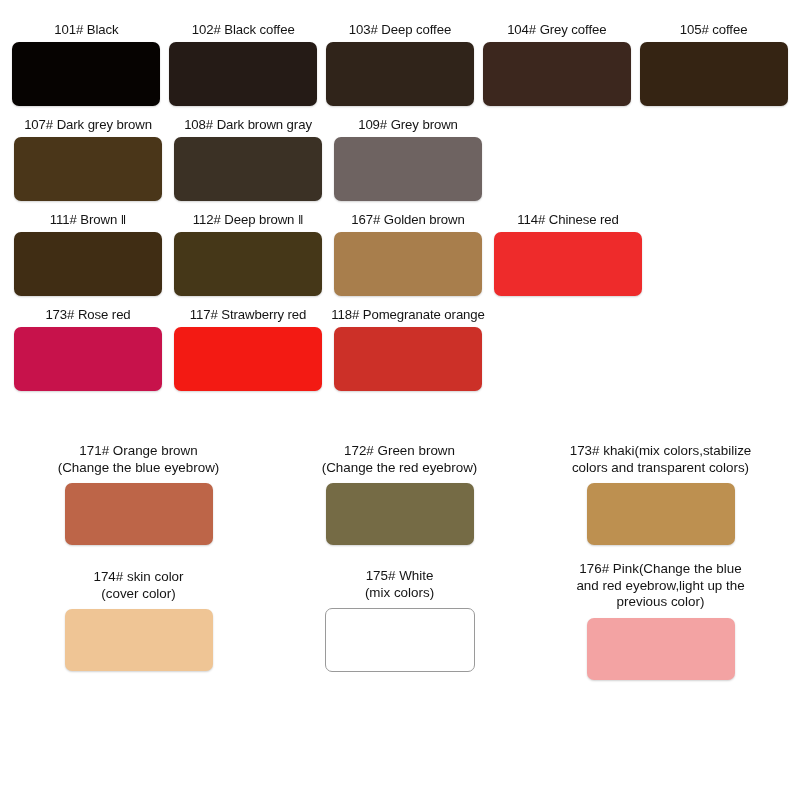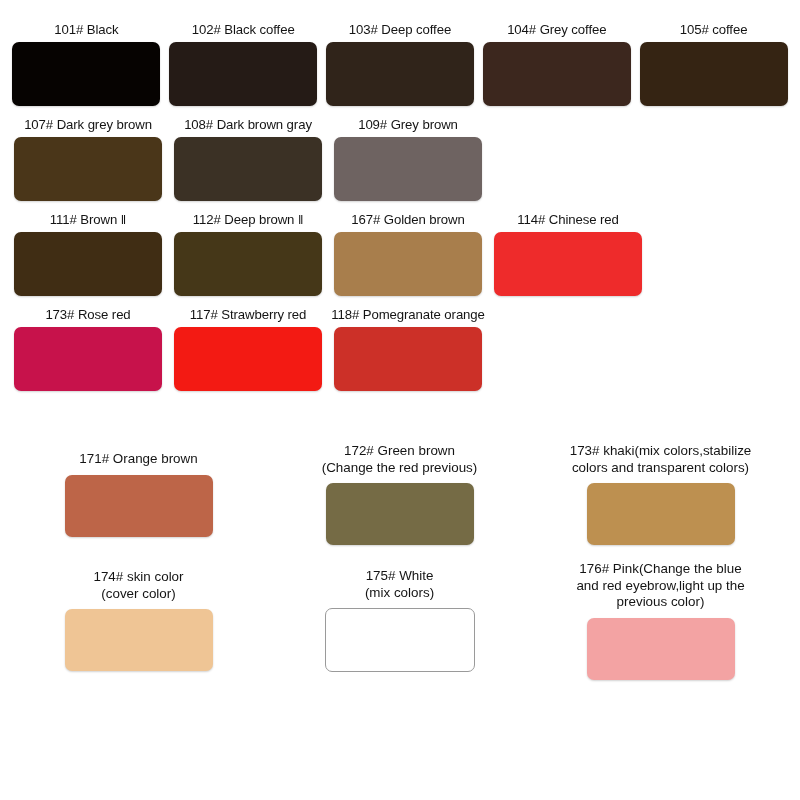--- a/index.html
+++ b/index.html
@@ -179,27 +179,28 @@
     </div>
 
   </div>
 
   <div class="bottom-section">
 
     <div class="swatch-row-b">
       <div class="cell-b">
         <div class="cell-b-label">
           <span>171# Orange brown</span>
+          <span class="l2">(Change the blue eyebrow)</span>
         </div>
         <div class="chip-b" style="background: rgb(189, 101, 72);"></div>
       </div>
       <div class="cell-b">
         <div class="cell-b-label">
           <span>172# Green brown</span>
-          <span class="l2">(Change the red previous)</span>
+          <span class="l2">(Change the red eyebrow)</span>
         </div>
         <div class="chip-b" style="background: rgb(117, 107, 69);"></div>
       </div>
       <div class="cell-b">
         <div class="cell-b-label">
           <span>173# khaki(mix colors,stabilize</span>
           <span class="l2">colors and transparent colors)</span>
         </div>
         <div class="chip-b" style="background: rgb(189, 144, 80);"></div>
       </div>

